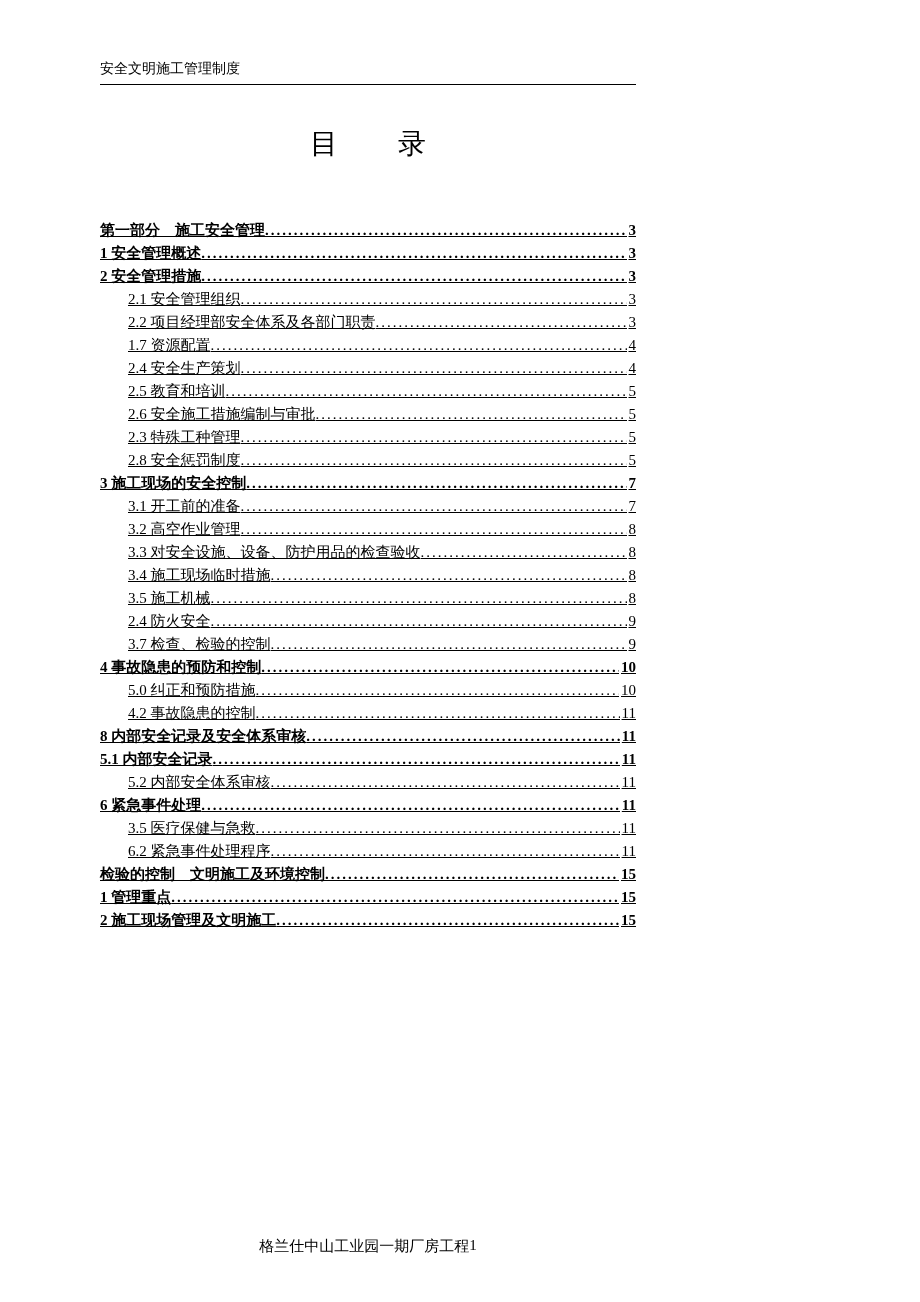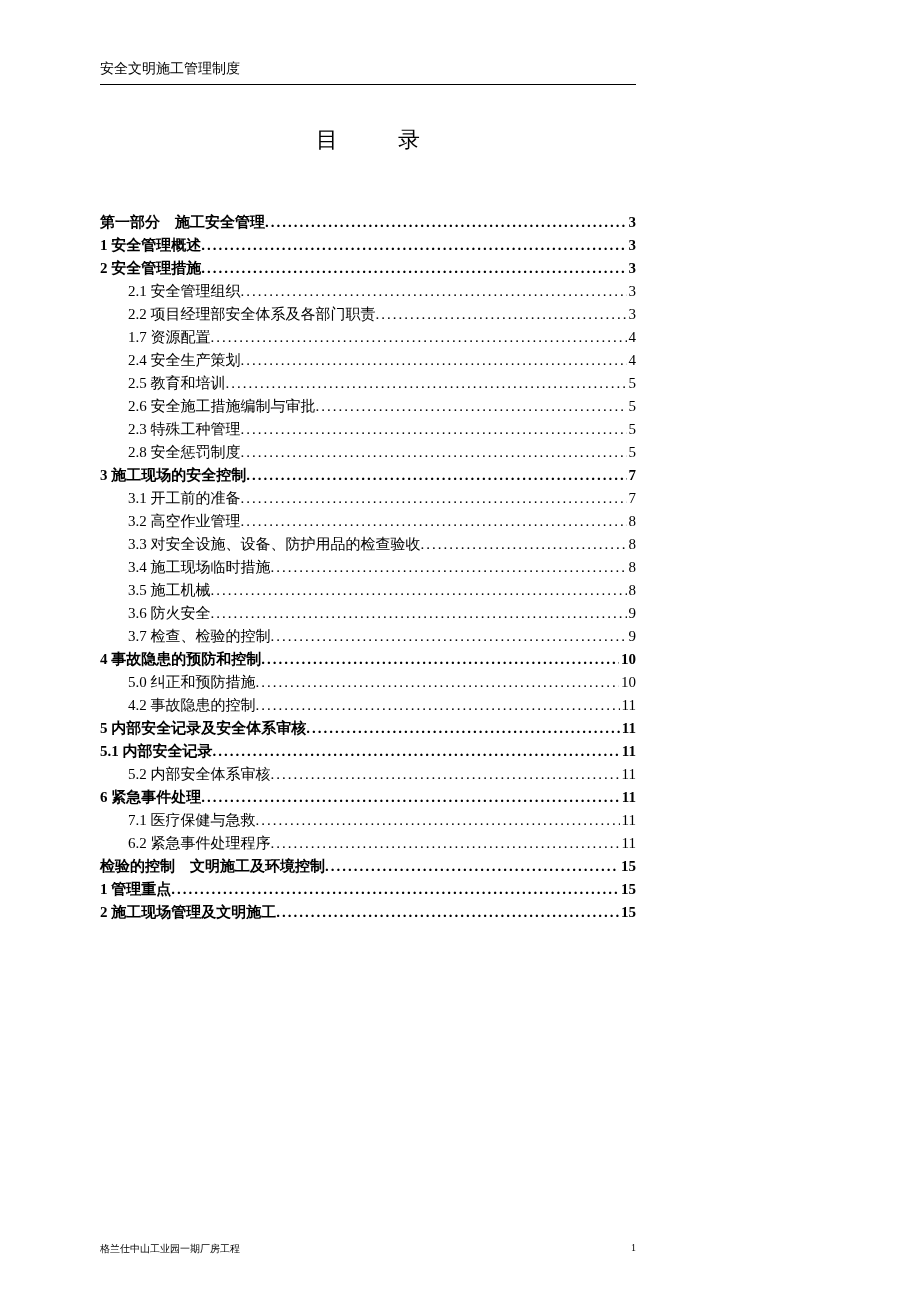--- a/index.html
+++ b/index.html
@@ -1,30 +1,30 @@
 <!DOCTYPE html>
 <html><head>
 <meta charset="utf-8">
 <style>
   * { margin: 0; padding: 0; box-sizing: border-box; }
   html, body { width: 920px; height: 1302px; background: #fff; font-family: "SimSun", "宋体", serif; color: #000; }
   .page { width: 736px; height: 1302px; padding: 60px 100px 50px 100px; position: relative; }
   .header-title { font-size: 14px; margin-bottom: 6px; }
   .header-rule { border: none; border-top: 1.5px solid #000; margin-bottom: 40px; }
-  .doc-title { font-size: 22px; text-align: center; letter-spacing: 60px; text-indent: 60px; margin-bottom: 60px; font-family: "SimSun", serif; }
+  .doc-title { font-size: 28px; text-align: center; letter-spacing: 60px; text-indent: 60px; margin-bottom: 60px; font-family: "SimSun", serif; }
   .toc { font-size: 15px; line-height: 1; }
-  .toc-entry { display: flex; align-items: flex-end; white-space: nowrap; margin-bottom: 8px; }
+  .toc-entry { display: flex; align-items: flex-end; white-space: nowrap; margin-bottom: 8px; text-decoration: underline; }
   .toc-label { flex: 0 0 auto; }
   .toc-dots { flex: 1 1 auto; overflow: hidden; }
   .toc-dots::after { content: "........................................................................................................................................................................................................"; letter-spacing: 2px; color: #000; }
   .toc-page { flex: 0 0 auto; padding-left: 2px; }
   .level-0 { font-weight: bold; margin-top: 22px; padding-left: 0; }
   .level-1 { font-weight: normal; padding-left: 28px; }
   .group-gap { margin-top: 6px; }
-  .footer { position: absolute; bottom: 46px; left: 100px; right: 100px; display: flex; justify-content: space-between; font-size: 10px; }
+  .footer { position: absolute; bottom: 46px; left: 100px; right: 100px; display: flex; justify-content: center; font-size: 15px; }
 </style>
 </head>
 <body>
 
 <div class="page">
 
   <div class="header-title">安全文明施工管理制度</div>
   <hr class="header-rule">
 
   <div class="doc-title">目录</div>
@@ -109,21 +109,21 @@
         <span class="toc-label">3.4 施工现场临时措施</span>
         <span class="toc-dots"></span>
         <span class="toc-page">8</span>
       </div>
       <div class="toc-entry level-1">
         <span class="toc-label">3.5 施工机械</span>
         <span class="toc-dots"></span>
         <span class="toc-page">8</span>
       </div>
       <div class="toc-entry level-1">
-        <span class="toc-label">3.6 防火安全</span>
+        <span class="toc-label">2.4 防火安全</span>
         <span class="toc-dots"></span>
         <span class="toc-page">9</span>
       </div>
       <div class="toc-entry level-1">
         <span class="toc-label">3.7 检查、检验的控制</span>
         <span class="toc-dots"></span>
         <span class="toc-page">9</span>
       </div>
       <div class="toc-entry level-0 group-gap">
         <span class="toc-label">4 事故隐患的预防和控制</span>
@@ -134,41 +134,41 @@
         <span class="toc-label">5.0 纠正和预防措施</span>
         <span class="toc-dots"></span>
         <span class="toc-page">10</span>
       </div>
       <div class="toc-entry level-1">
         <span class="toc-label">4.2 事故隐患的控制</span>
         <span class="toc-dots"></span>
         <span class="toc-page">11</span>
       </div>
       <div class="toc-entry level-0 group-gap">
-        <span class="toc-label">5 内部安全记录及安全体系审核</span>
+        <span class="toc-label">8 内部安全记录及安全体系审核</span>
         <span class="toc-dots"></span>
         <span class="toc-page">11</span>
       </div>
       <div class="toc-entry level-0 group-gap">
         <span class="toc-label">5.1 内部安全记录</span>
         <span class="toc-dots"></span>
         <span class="toc-page">11</span>
       </div>
       <div class="toc-entry level-1">
         <span class="toc-label">5.2 内部安全体系审核</span>
         <span class="toc-dots"></span>
         <span class="toc-page">11</span>
       </div>
       <div class="toc-entry level-0 group-gap">
         <span class="toc-label">6 紧急事件处理</span>
         <span class="toc-dots"></span>
         <span class="toc-page">11</span>
       </div>
       <div class="toc-entry level-1">
-        <span class="toc-label">7.1 医疗保健与急救</span>
+        <span class="toc-label">3.5 医疗保健与急救</span>
         <span class="toc-dots"></span>
         <span class="toc-page">11</span>
       </div>
       <div class="toc-entry level-1">
         <span class="toc-label">6.2 紧急事件处理程序</span>
         <span class="toc-dots"></span>
         <span class="toc-page">11</span>
       </div>
       <div class="toc-entry level-0 group-gap">
         <span class="toc-label">检验的控制　文明施工及环境控制</span>

